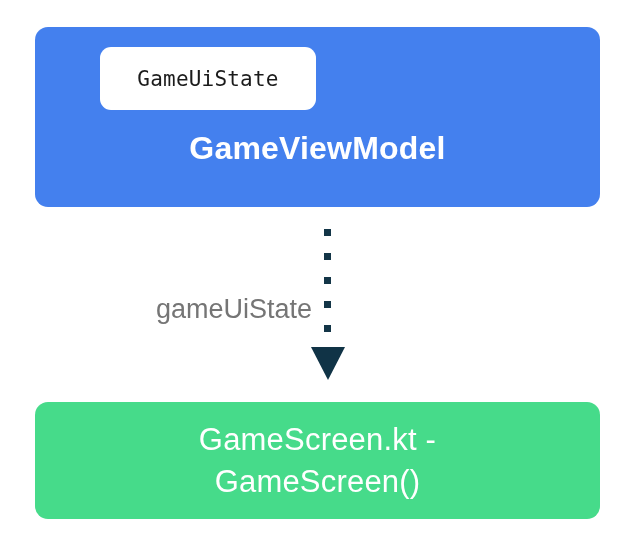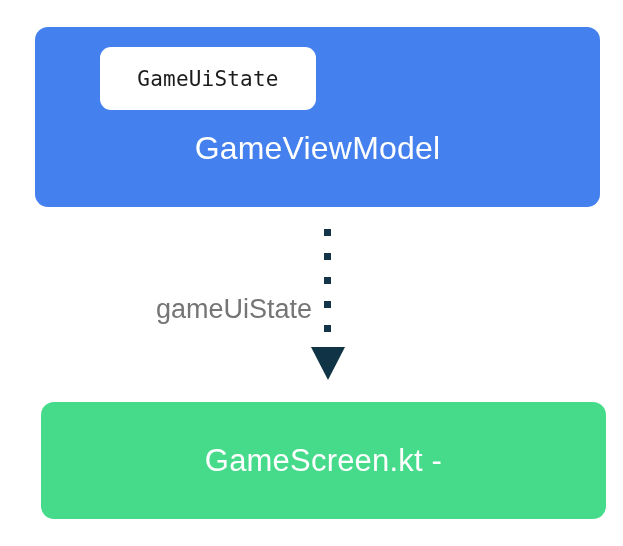--- a/index.html
+++ b/index.html
@@ -58,20 +58,21 @@
   .node-viewmodel-title {
     position: absolute;
     left: 0;
     right: 0;
     top: 103px;
     text-align: center;
     font-size: 32px;
     color: #ffffff;
     letter-spacing: 0.2px;
     white-space: nowrap;
+    font-weight: bold;
   }
 
   
   .connector {
     position: absolute;
     left: 0;
     top: 207px;
     width: 623px;
     height: 195px;
   }
@@ -115,21 +116,21 @@
     width: 312px;
     text-align: right;
     font-size: 27px;
     color: #757575;
     white-space: nowrap;
   }
 
   
   .node-screen {
     position: absolute;
-    left: 41px;
+    left: 35px;
     top: 402px;
     width: 565px;
     height: 117px;
     background: #46db8a;
     border-radius: 13px;
     display: flex;
     align-items: center;
     justify-content: center;
     box-sizing: border-box;
   }
@@ -165,16 +166,17 @@
       <i></i>
       <i></i>
       <i></i>
     </div>
     <div class="connector-arrowhead"></div>
   </div>
 
   <div class="node-screen">
     <div class="node-screen-title">
       <span>GameScreen.kt -</span>
+      <span>GameScreen()</span>
     </div>
   </div>
 
 </div>
 
 </body></html>

